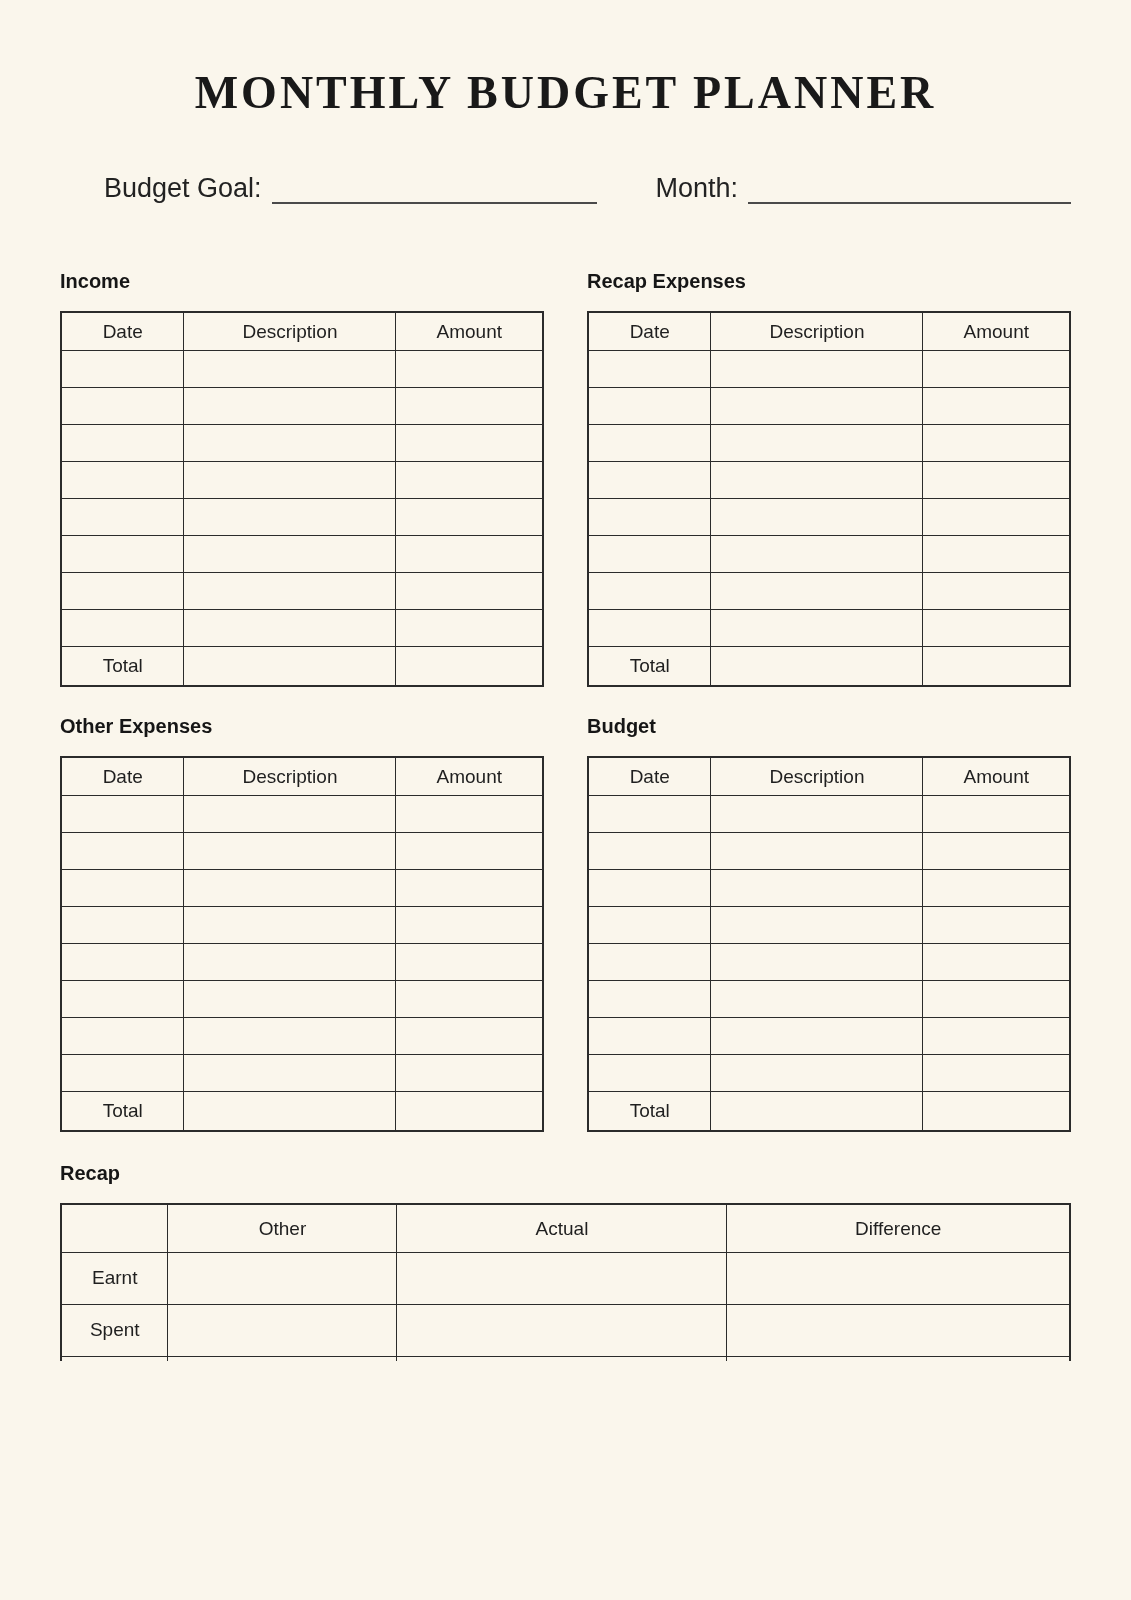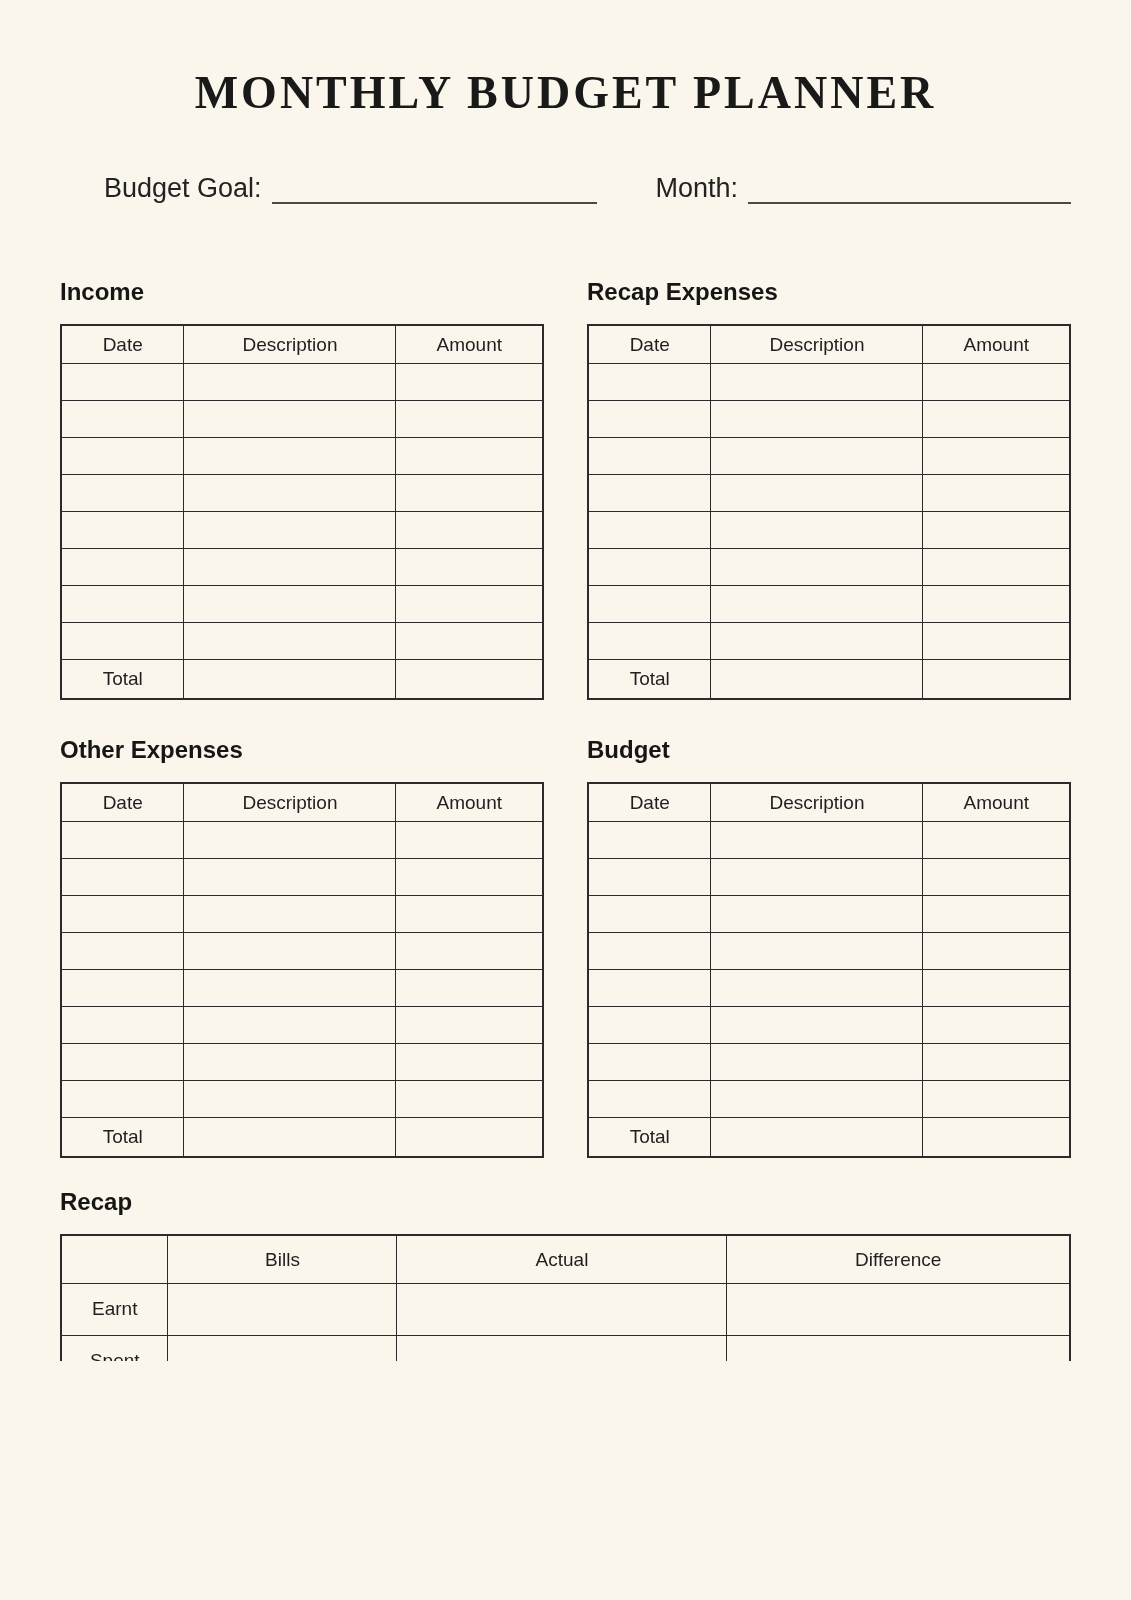--- a/index.html
+++ b/index.html
@@ -46,23 +46,23 @@
   .field .line.month{width:323px;}
 
   .tables-grid{
     margin-top:66px;
     display:grid;
     grid-template-columns:1fr 1fr;
     column-gap:43px;
     row-gap:28px;
   }
   .section-heading{
-    font-size:24px;
+    font-size:20px;
     font-weight:700;
-    margin:8px 0 18px 0;
+    margin:0 0 18px 0;
     color:#161616;
   }
 
   table{
     width:100%;
     border-collapse:collapse;
     table-layout:fixed;
     background:transparent;
   }
   table.entry, table.recap{border:2px solid var(--line);}
@@ -360,21 +360,21 @@
     <table class="recap">
         <colgroup>
           <col style="width:10.6%">
           <col style="width:22.7%">
           <col style="width:32.7%">
           <col style="width:34%">
         </colgroup>
         <tbody>
           <tr>
             <th></th>
-            <th>Bills</th>
+            <th>Other</th>
             <th>Actual</th>
             <th>Difference</th>
           </tr>
           <tr>
             <td>Earnt</td>
             <td></td>
             <td></td>
             <td></td>
           </tr>
           <tr>

